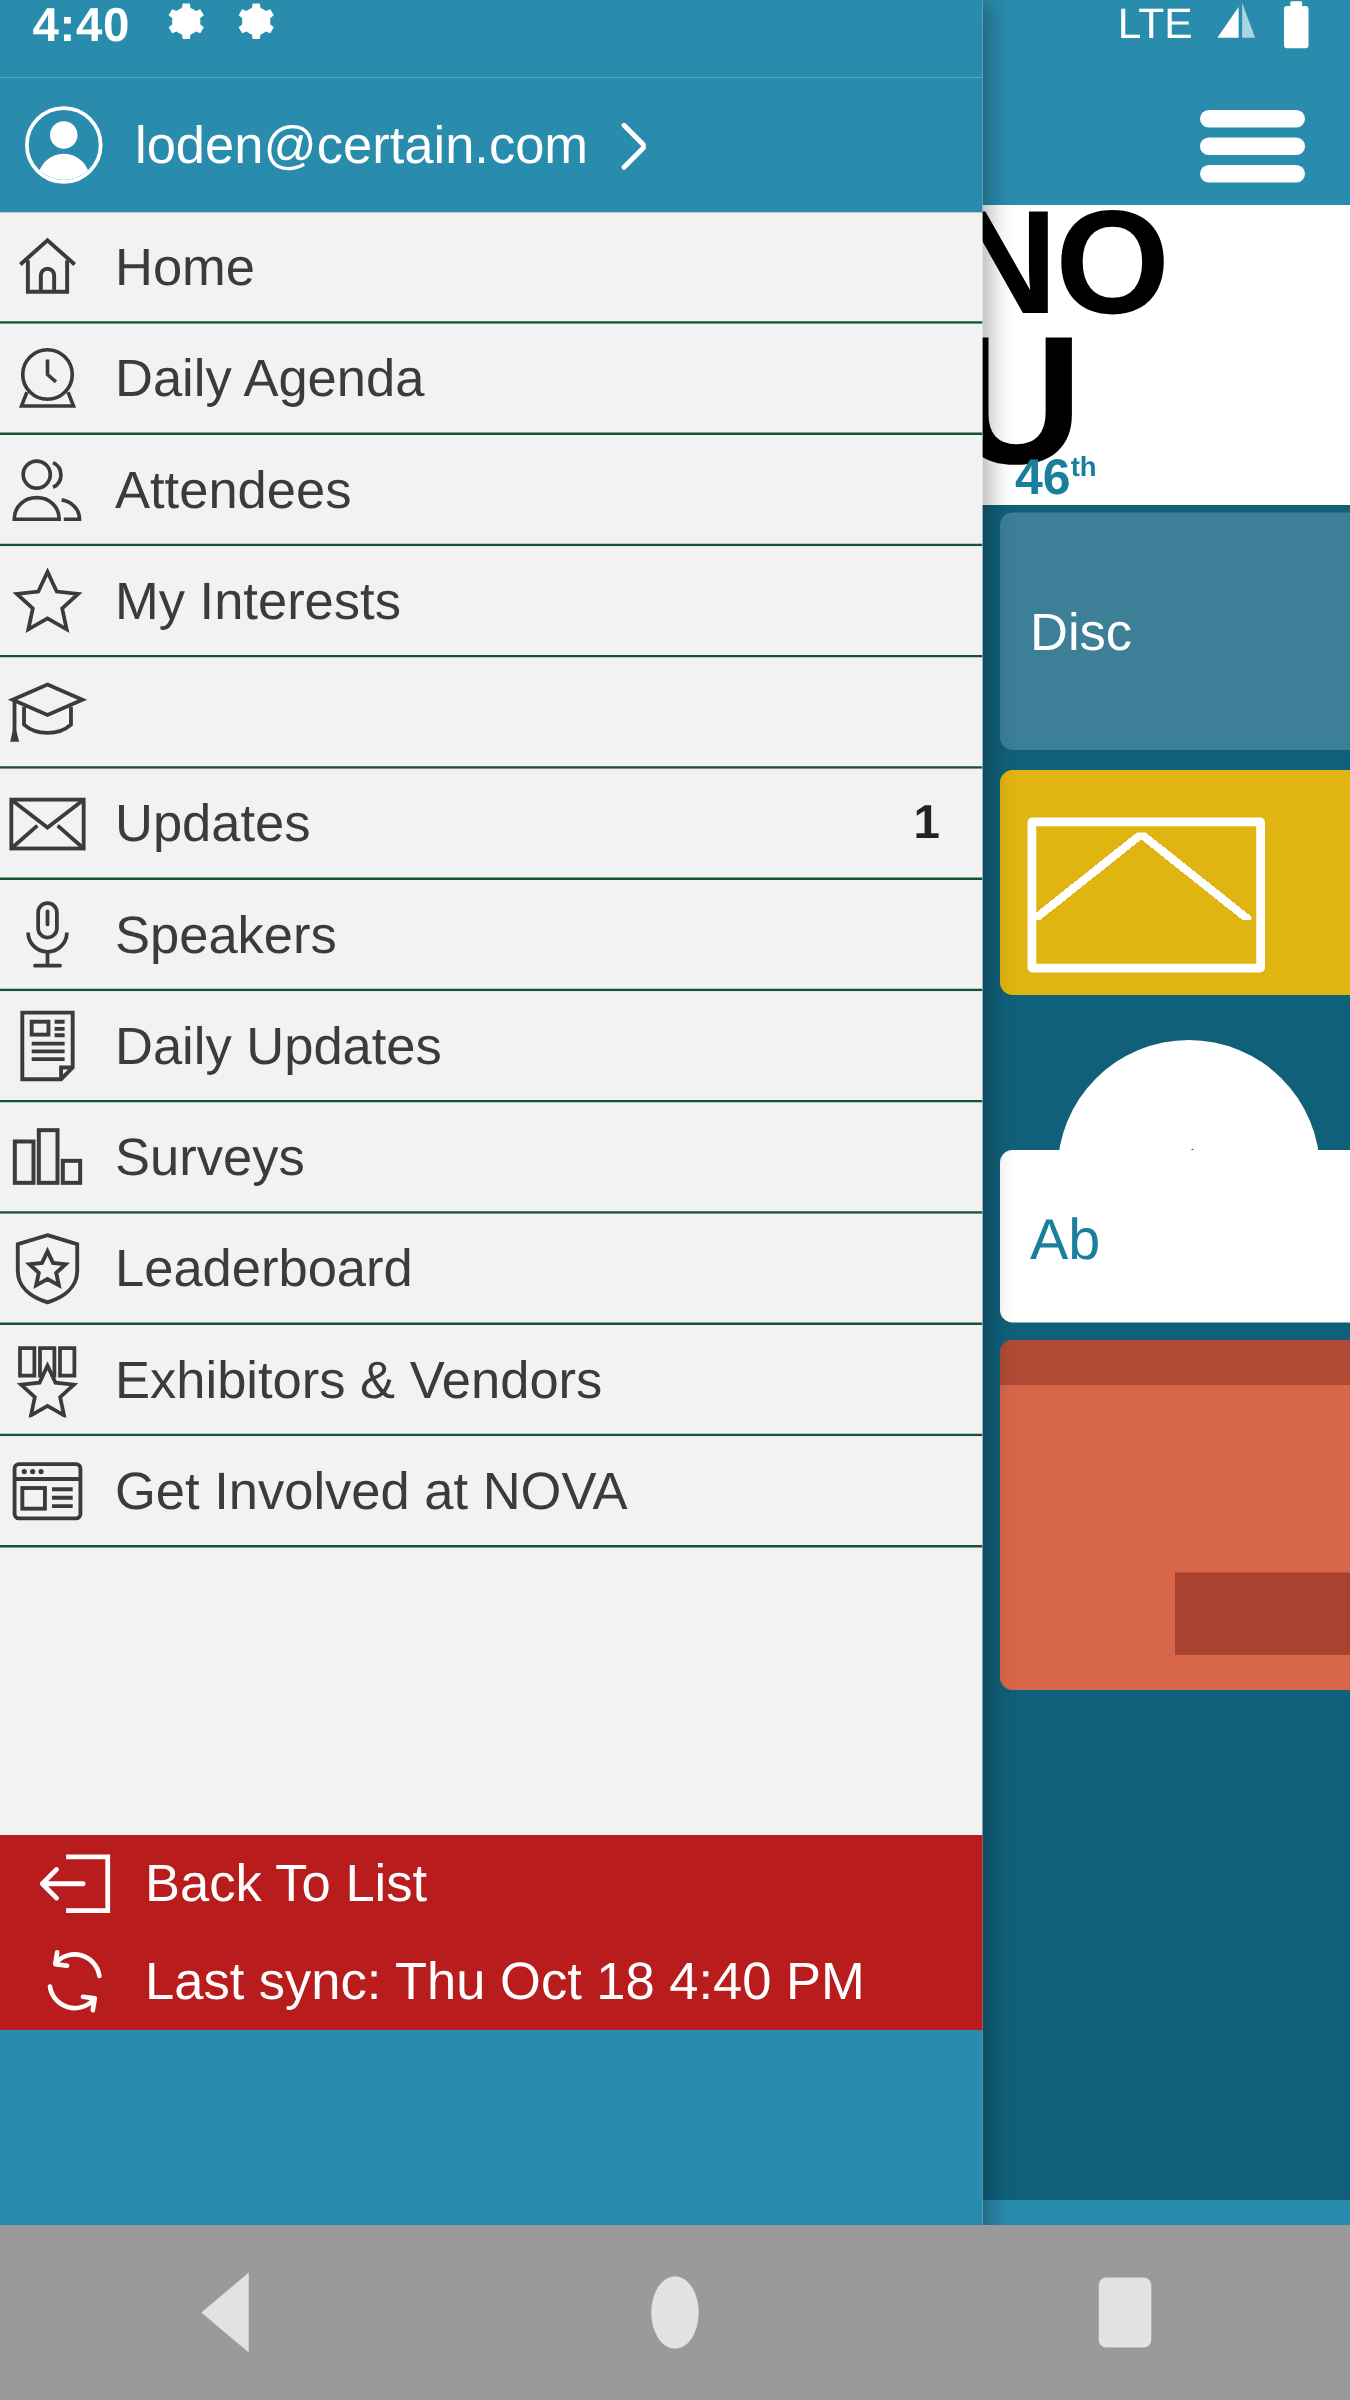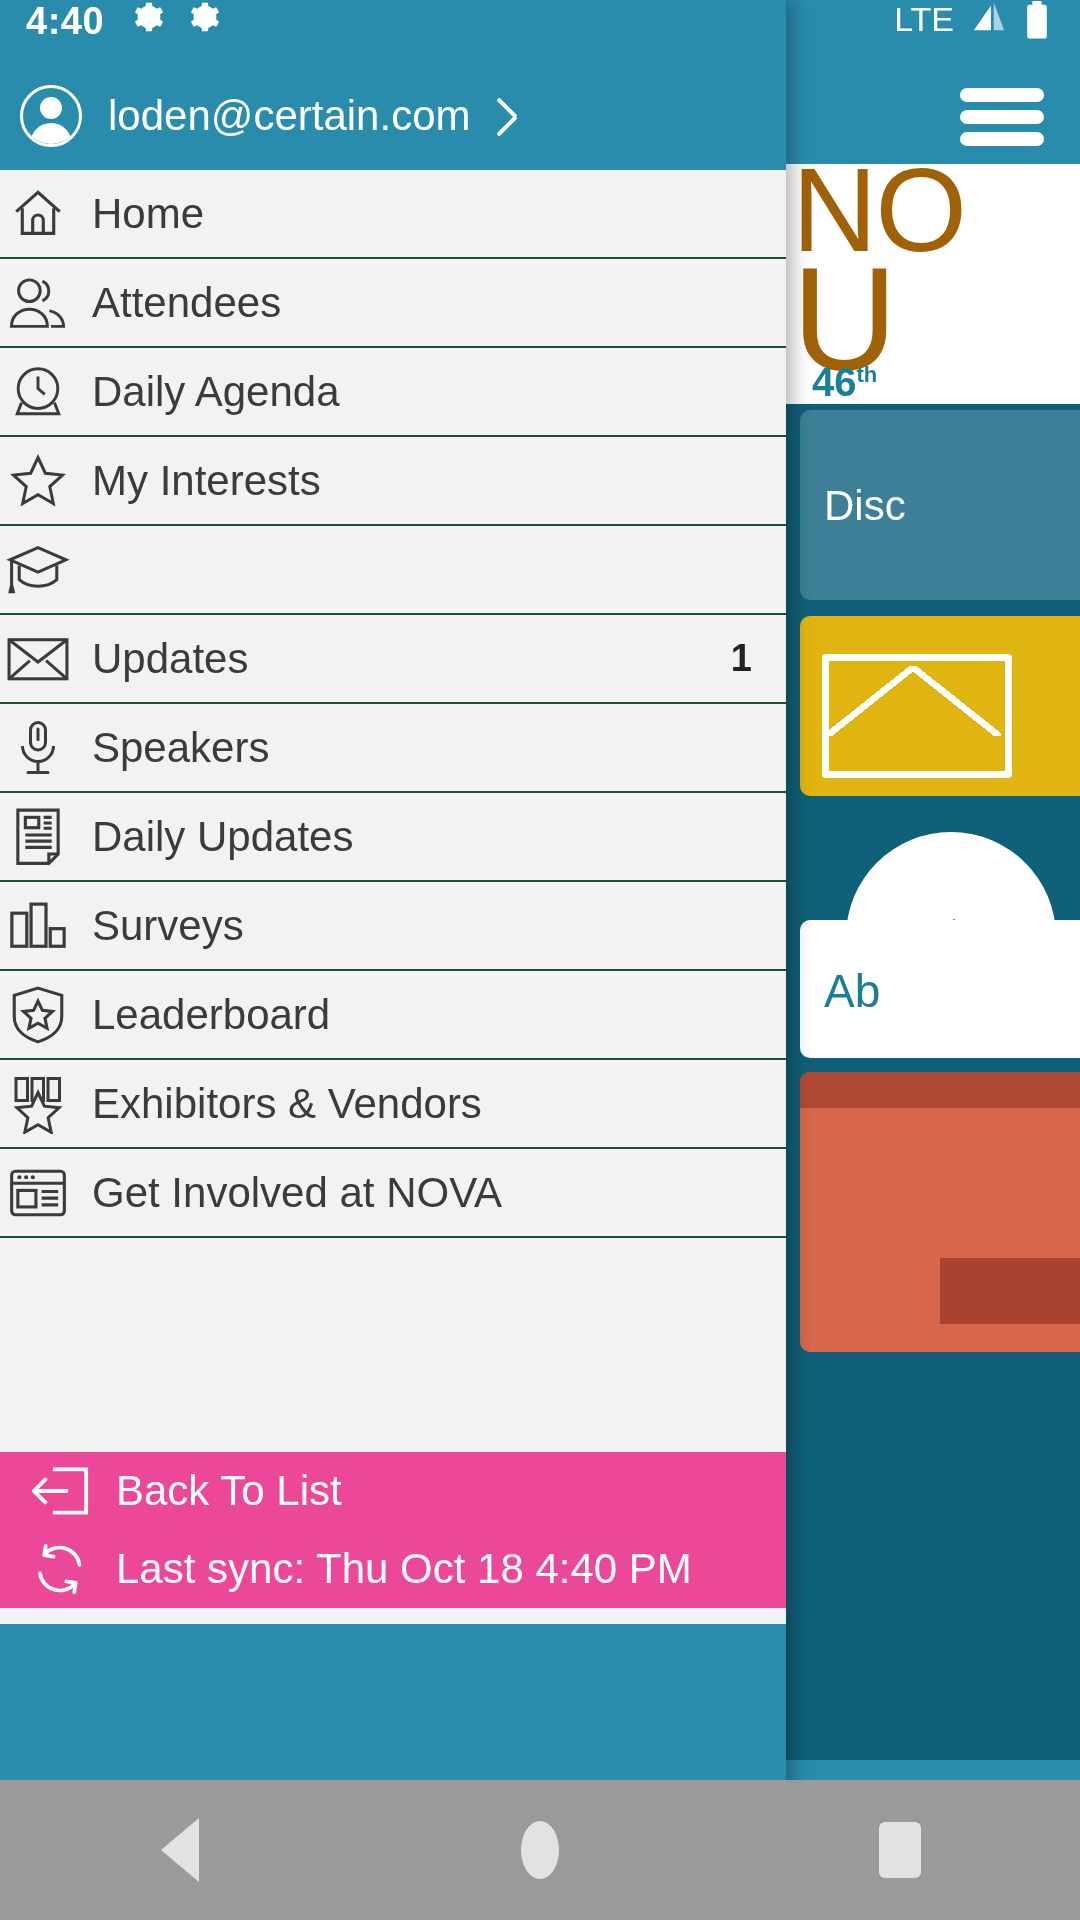--- a/index.html
+++ b/index.html
@@ -17,22 +17,22 @@
     position:absolute; right:36px; top:88px; width:84px; height:58px;
     display:flex; flex-direction:column; justify-content:space-between;
   }
   .hamburger span { display:block; height:14px; border-radius:7px; background:#fff; }
 
   .logo-band {
     position:absolute; left:0; top:164px; width:100%; height:240px;
     background:#fff; overflow:hidden;
   }
   .logo-text {
-    position:absolute; left:792px; top:-8px;
-    font-size:118px; font-weight:normal; color:#a16207; letter-spacing:-2px; line-height:0.92;
+    position:absolute; left:761px; top:-8px;
+    font-size:118px; font-weight:bold; color:#000000; letter-spacing:-2px; line-height:0.92;
     white-space:nowrap;
   }
   .logo-text .l2 { font-size:146px; display:block; margin-top:-12px; }
   .logo-sub {
     position:absolute; left:812px; top:196px;
     font-size:40px; color:#1a7f9c; font-weight:bold; white-space:nowrap;
   }
   .logo-sub sup { font-size:22px; }
 
   .tiles { position:absolute; left:0; top:404px; width:100%; bottom:0; background:#10607a; }
@@ -110,21 +110,21 @@
   }
   .menu-item {
     height:89px; display:flex; align-items:center; padding-right:34px;
     border-bottom:2px solid #14532d; background:#f2f2f2;
   }
   .mi-icon { width:76px; height:64px; flex:0 0 auto; display:flex; align-items:center; justify-content:center; }
   .mi-label { font-size:42px; color:#3b3b3b; margin-left:16px; white-space:nowrap; }
   .mi-badge { margin-left:auto; font-size:38px; font-weight:bold; color:#222; }
 
   .drawer-footer {
-    position:absolute; left:0; bottom:312px; width:100%; height:156px; background:#ec4899; z-index:6;
+    position:absolute; left:0; bottom:296px; width:100%; height:156px; background:#b91c1c; z-index:6;
   }
   .footer-row { height:78px; display:flex; align-items:center; padding-left:22px; }
   .fr-icon { width:76px; height:60px; flex:0 0 auto; display:flex; align-items:center; justify-content:center; }
   .fr-label { color:#fff; font-size:42px; margin-left:18px; white-space:nowrap; }
 
   .drawer-bottom-fill { position:absolute; left:0; bottom:140px; width:100%; height:156px; background:#2a8cad; }
 
   
   .navbar {
     position:absolute; left:0; bottom:0; width:100%; height:140px; background:#9a9a9a; z-index:20;
@@ -223,40 +223,40 @@
               <path d="M5.5 9.6V20h13V9.6"></path>
             <path d="M9.8 20v-5.4a2.2 2.2 0 014.4 0V20"></path>
           </svg>
         </div>
         <div class="mi-label">Home</div>
         <div class="mi-badge"></div>
       </div>
 
       <div class="menu-item">
         <div class="mi-icon">
+          <svg width="62" height="58" viewBox="0 0 24 24" fill="none" stroke="#3b3b3b" stroke-width="1.2">
+            <circle cx="12" cy="10.6" r="8.2"></circle>
+            <path d="M12 5.6v5l2.8 2.4"></path>
+            <path d="M5.2 16.4L3.4 21h17.2l-1.8-4.6"></path>
+          </svg>
+        </div>
+        <div class="mi-label">Daily Agenda</div>
+        <div class="mi-badge"></div>
+      </div>
+
+      <div class="menu-item">
+        <div class="mi-icon">
           <svg width="64" height="56" viewBox="0 0 26 22" fill="none" stroke="#3b3b3b" stroke-width="1.2">
             <circle cx="9.5" cy="6" r="4.4"></circle>
             <path d="M2.2 20.5c0-4.2 3.3-7 7.3-7s7.3 2.8 7.3 7z"></path>
             <path d="M14.8 2.1a4.4 4.4 0 010 8"></path>
             <path d="M17.6 14.2c3.3.5 5.8 3.1 5.8 6.3h-5.1"></path>
           </svg>
         </div>
         <div class="mi-label">Attendees</div>
-        <div class="mi-badge"></div>
-      </div>
-
-      <div class="menu-item">
-        <div class="mi-icon">
-          <svg width="62" height="58" viewBox="0 0 24 24" fill="none" stroke="#3b3b3b" stroke-width="1.2">
-            <circle cx="12" cy="10.6" r="8.2"></circle>
-            <path d="M12 5.6v5l2.8 2.4"></path>
-            <path d="M5.2 16.4L3.4 21h17.2l-1.8-4.6"></path>
-          </svg>
-        </div>
-        <div class="mi-label">Daily Agenda</div>
         <div class="mi-badge"></div>
       </div>
 
       <div class="menu-item">
         <div class="mi-icon">
           <svg width="64" height="60" viewBox="0 0 24 24" fill="none" stroke="#3b3b3b" stroke-width="1.2">
             <path d="M12 2.6l2.95 6.3 6.85.72-5.1 4.64 1.43 6.74L12 17.5l-6.13 3.5 1.43-6.74L2.2 9.62l6.85-.72z"></path>
           </svg>
         </div>
         <div class="mi-label">My Interests</div>

